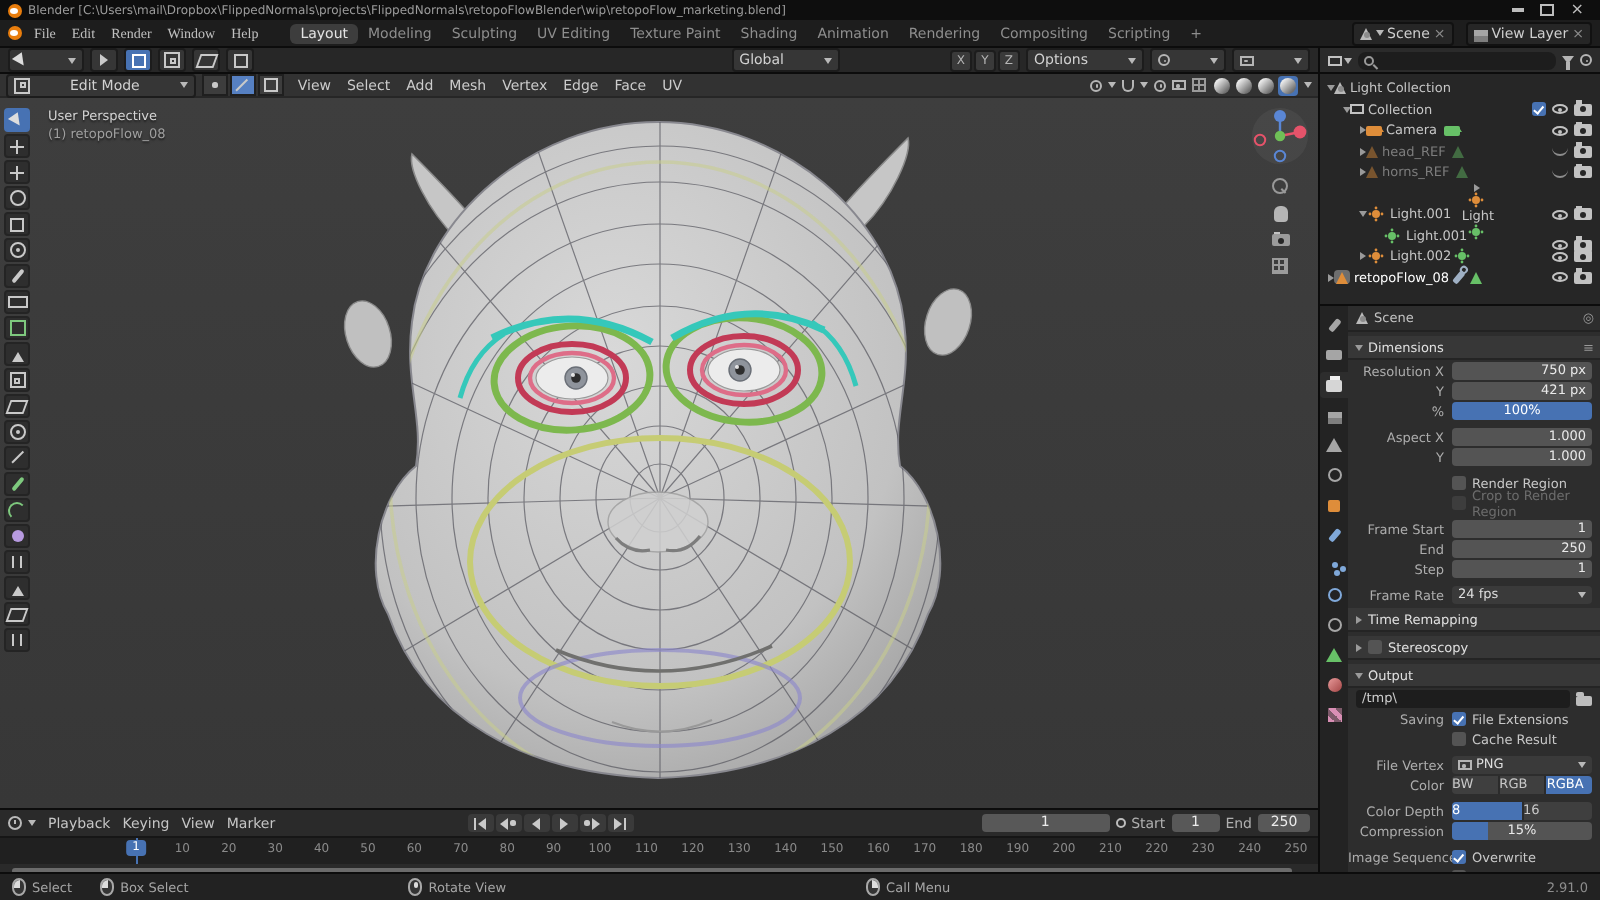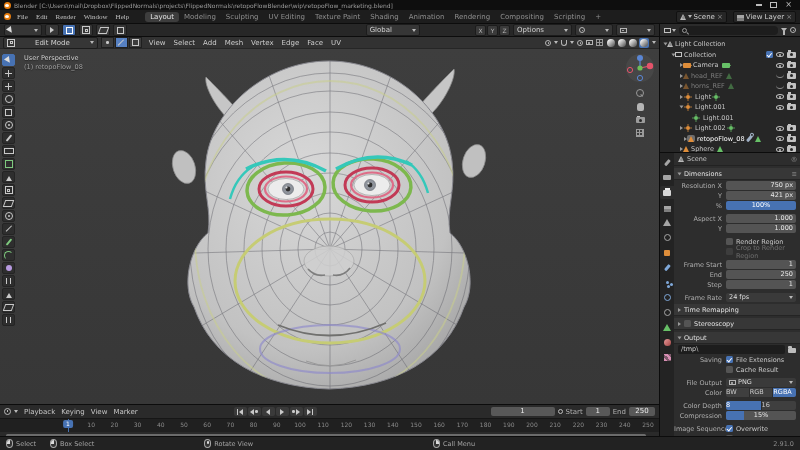--- a/index.html
+++ b/index.html
@@ -348,21 +348,21 @@
       <div class="orow" style="padding-left: 20px;">
         <i class="i exp"></i>
         <i class="i i-tri" style="opacity: 0.45;"></i>
         <span class="olabel dim">horns_REF</span>
         <i class="i i-tri green dim" style="margin-left: 3px;"></i>
         <span class="octrl">
           <i class="i i-eyec"></i>
           <i class="i i-camv"></i>
         </span>
       </div>
-      <div class="orow" style="padding-left: 20px;">
+      <div class="orow" style="padding-left: 20px; flex-direction: column;">
         <i class="i exp"></i>
         <i class="i i-light"></i>
         <span class="olabel">Light</span>
         <i class="i i-light green" style="margin-left: 3px;"></i>
         <span class="octrl">
           <i class="i i-eye"></i>
           <i class="i i-camv"></i>
         </span>
       </div>
       <div class="orow" style="padding-left: 20px;">
@@ -383,37 +383,27 @@
       <div class="orow" style="padding-left: 20px;">
         <i class="i exp"></i>
         <i class="i i-light"></i>
         <span class="olabel">Light.002</span>
         <i class="i i-light green" style="margin-left: 3px;"></i>
         <span class="octrl">
           <i class="i i-eye"></i>
           <i class="i i-camv"></i>
         </span>
       </div>
-      <div class="orow" style="padding-left: 24px;">
+      <div class="orow" style="padding-left: 4px;">
         <i class="i exp"></i>
         <span class="obx">
           <i class="i i-tri"></i>
         </span>
         <span class="olabel active">retopoFlow_08</span>
         <i class="i i-wrench" style="margin-left: 3px;"></i>
-        <i class="i i-tri green" style="margin-left: 3px;"></i>
-        <span class="octrl">
-          <i class="i i-eye"></i>
-          <i class="i i-camv"></i>
-        </span>
-      </div>
-      <div class="orow" style="padding-left: 20px;">
-        <i class="i exp"></i>
-        <i class="i i-tri"></i>
-        <span class="olabel">Sphere</span>
         <i class="i i-tri green" style="margin-left: 3px;"></i>
         <span class="octrl">
           <i class="i i-eye"></i>
           <i class="i i-camv"></i>
         </span>
       </div>
     </div>
 
   <div id="viewport">
     <div id="vp-header">
@@ -783,21 +773,21 @@
             </span>
           </div>
           <div class="prow">
             <span class="plabel"></span>
             <span class="pctl">
               <span class="cb"></span>
               <span class="pchecklabel">Cache Result</span>
             </span>
           </div>
           <div class="prow gap">
-            <span class="plabel">File Output</span>
+            <span class="plabel">File Vertex</span>
             <span class="pctl">
               <span class="pdrop">
                 <i class="i i-img"></i>
                 <span>PNG</span>
                 <i class="i i-caret"></i>
               </span>
             </span>
           </div>
           <div class="prow">
             <span class="plabel">Color</span>

